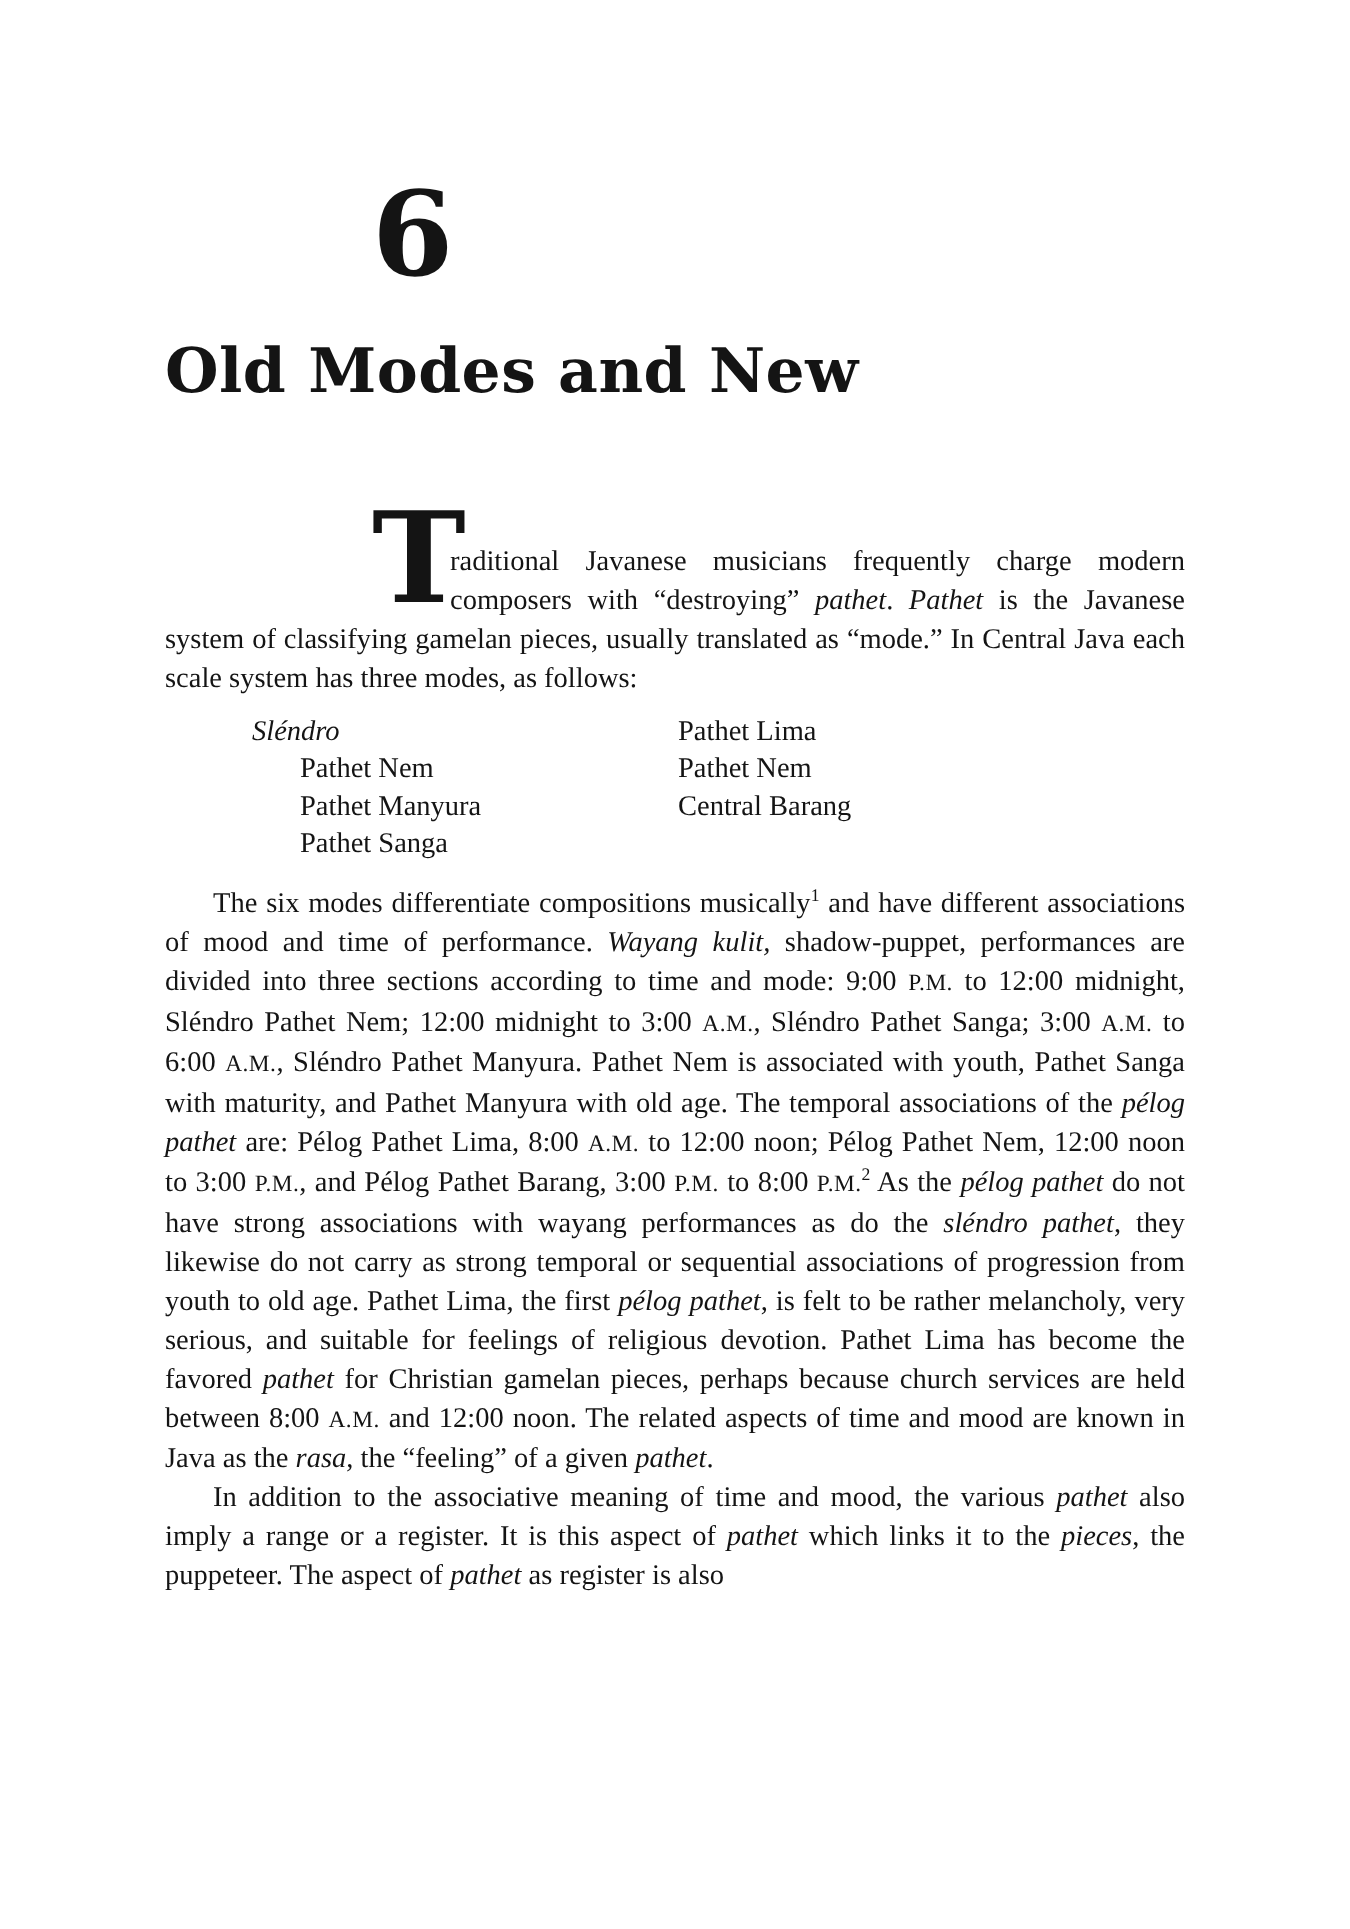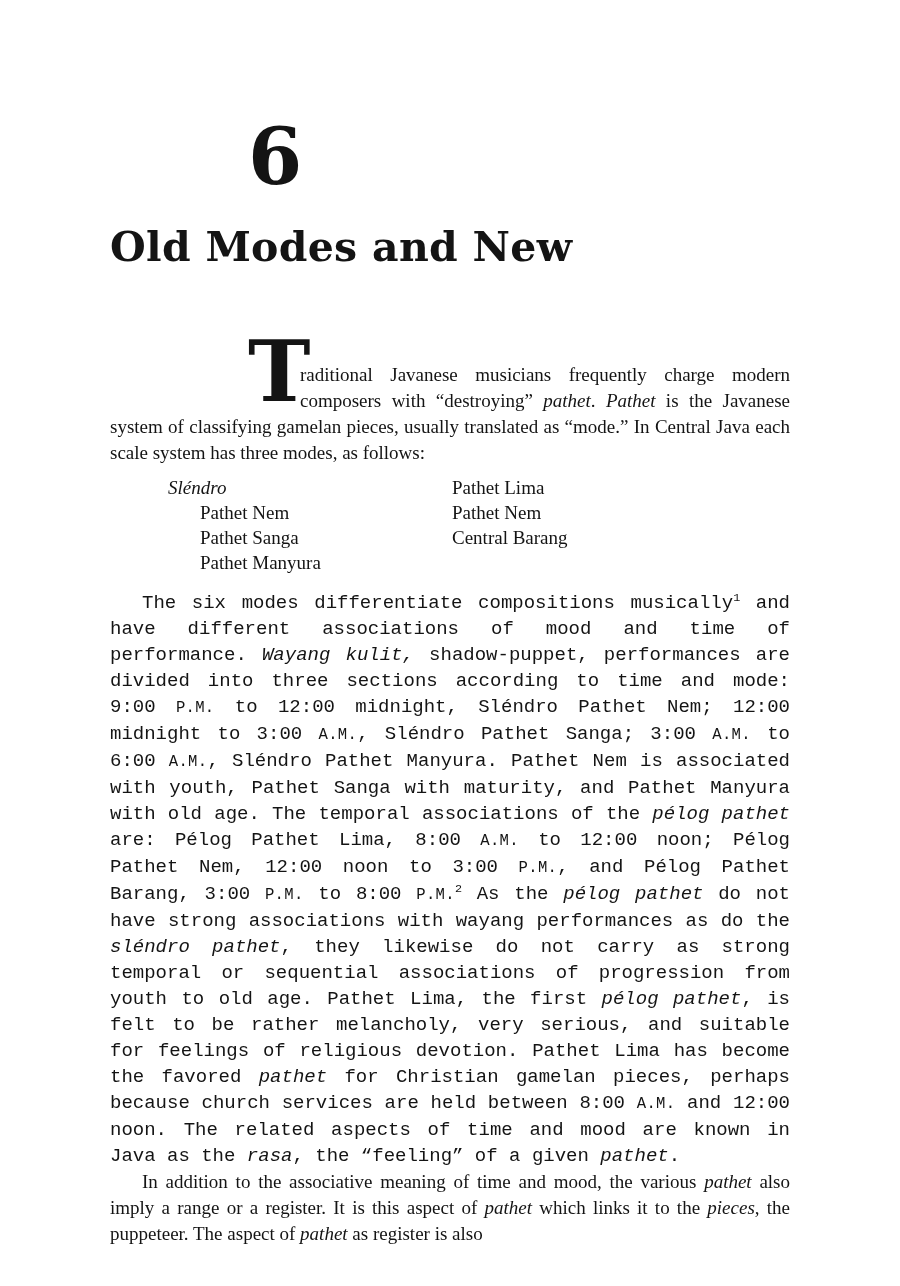--- a/index.html
+++ b/index.html
@@ -71,21 +71,20 @@
   }
   .mode-item {
     margin-left: 32px;
   }
   .para {
     text-indent: 32px;
     margin: 0;
   }
   .para-first {
     margin-top: 15px;
-    font-family: Liberation Mono, monospace;
   }
   sup {
     font-size: 0.62em;
     line-height: 0;
     vertical-align: super;
   }
   .sc {
     font-size: 0.82em;
     letter-spacing: 0.3px;
   }
@@ -105,22 +104,22 @@
     <span class="dropcap">T</span>
     <span class="dropcap-spacer"></span>
     <span>raditional Javanese musicians frequently charge modern composers with “destroying” <i>pathet</i>. <i>Pathet</i> is the Javanese system of classifying gamelan pieces, usually translated as “mode.” In Central Java each scale system has three modes, as follows:</span>
   </div>
 
   <div class="mode-table">
     <div class="mode-col">
       <div class="mode-header">Sléndro</div>
       <div>
           <div class="mode-item">Pathet Nem</div>
+          <div class="mode-item">Pathet Manyura</div>
           <div class="mode-item">Pathet Sanga</div>
-          <div class="mode-item">Pathet Manyura</div>
         </div>
     </div>
     <div class="mode-col">
       <div>
           <div class="mode-item">Pathet Lima</div>
           <div class="mode-item">Pathet Nem</div>
           <div class="mode-item">Central Barang</div>
         </div>
     </div>
   </div>

